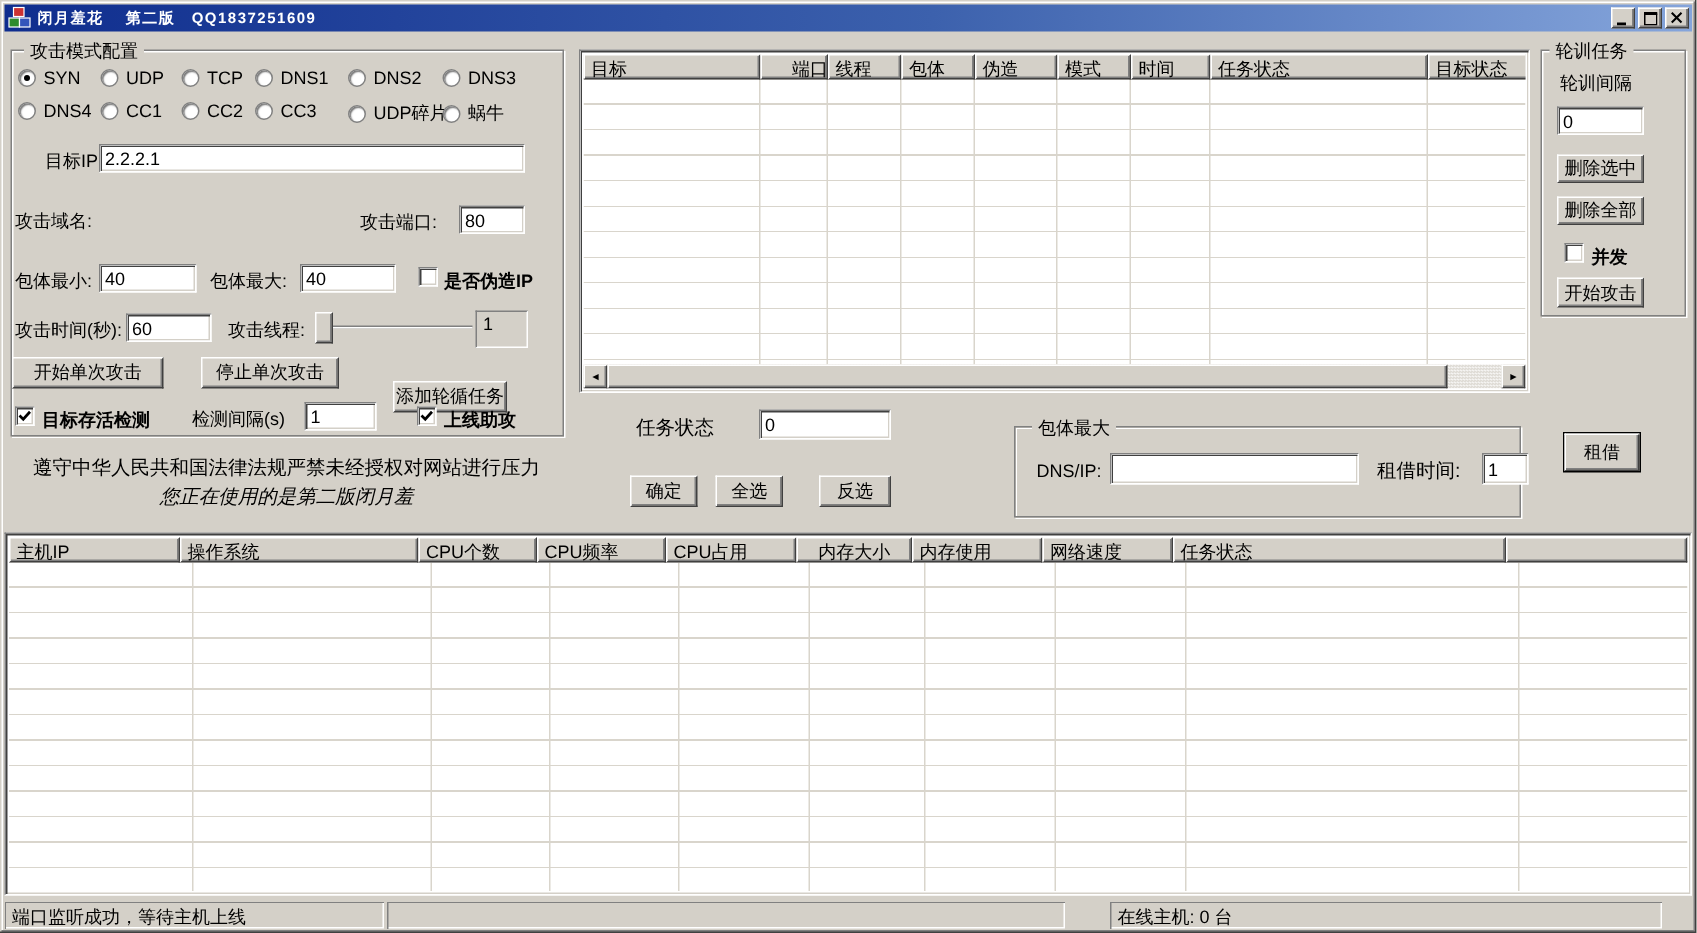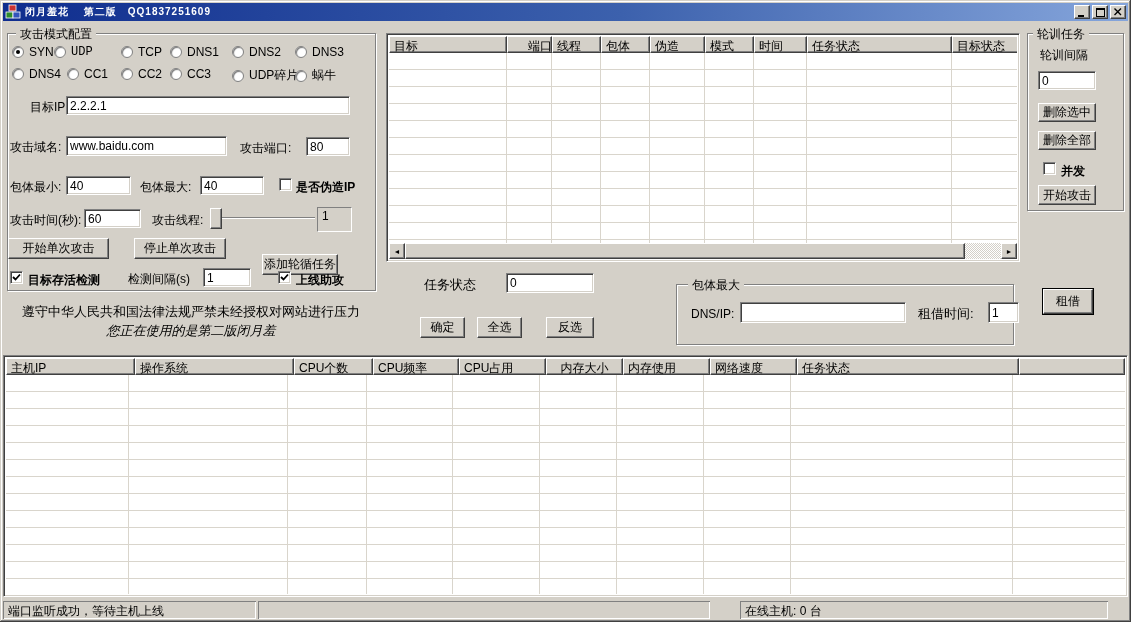--- a/index.html
+++ b/index.html
@@ -135,21 +135,21 @@
     </span>
   </div>
 
   <div class="group" style="left:7px; top:33px; width:369px; height:258px;"></div>
   <span class="group-label" style="left:16px; top:27px;">攻击模式配置</span>
   <div id="radios-layer">
       <span class="radio on" style="left: 12px; top: 45px;">
         <span class="rb"></span>
         <span class="rl">SYN</span>
       </span>
-      <span class="radio" style="left: 54px; top: 45px; font-family: Liberation Mono, monospace;">
+      <span class="radio" style="left: 67px; top: 45px;">
         <span class="rb"></span>
         <span class="rl">UDP</span>
       </span>
       <span class="radio" style="left: 121px; top: 45px;">
         <span class="rb"></span>
         <span class="rl">TCP</span>
       </span>
       <span class="radio" style="left: 170px; top: 45px;">
         <span class="rb"></span>
         <span class="rl">DNS1</span>
@@ -185,21 +185,20 @@
       <span class="radio" style="left: 295px; top: 67px;">
         <span class="rb"></span>
         <span class="rl">蜗牛</span>
       </span>
     </div>
 
   <span class="lbl" style="left:30px; top:100px;">目标IP:</span>
   <input class="edit" style="left: 66px; top: 96px; width: 284px; height: 19px;" value="2.2.2.1">
 
   <span class="lbl" style="left:10px; top:140px;">攻击域名:</span>
-  <input class="edit" style="left: 66px; top: 136px; width: 161px; height: 20px;" value="www.baidu.com">
   <span class="lbl" style="left:240px; top:141px;">攻击端口:</span>
   <input class="edit" style="left: 306px; top: 137px; width: 44px; height: 19px;" value="80">
 
   <span class="lbl" style="left:10px; top:180px;">包体最小:</span>
   <input class="edit" style="left: 66px; top: 176px; width: 65px; height: 19px;" value="40">
   <span class="lbl" style="left:140px; top:180px;">包体最大:</span>
   <input class="edit" style="left: 200px; top: 176px; width: 64px; height: 19px;" value="40">
   <span class="checkbox" style="left:279px; top:178px;">
     
   </span>
@@ -294,21 +293,21 @@
   <span class="group-label" style="left:688px; top:278px;">包体最大</span>
   <span class="lbl" style="left:691px; top:307px;">DNS/IP:</span>
   <input class="edit" style="left: 740px; top: 302px; width: 166px; height: 21px;" value="">
   <span class="lbl" style="left:918px; top:307px; font-size:13px;">租借时间:</span>
   <input class="edit" style="left: 988px; top: 302px; width: 31px; height: 21px;" value="1">
   <div class="btn3d btn-default" style="left:1043px; top:289px; width:50px; height:25px;">租借</div>
 
   <div class="listview" style="left:3px; top:355px; width:1125px; height:242px;">
     <div class="lv-inner">
       <div class="lv-header" id="host-header">
-          <div class="lv-hcell" style="width: 129px;">主机IP</div>
+          <div class="lv-hcell" style="width: 114px;">主机IP</div>
           <div class="lv-hcell" style="width: 159px;">操作系统</div>
           <div class="lv-hcell" style="width: 79px;">CPU个数</div>
           <div class="lv-hcell" style="width: 86px;">CPU频率</div>
           <div class="lv-hcell" style="width: 87px;">CPU占用</div>
           <div class="lv-hcell" style="width: 77px; text-align: center;">内存大小</div>
           <div class="lv-hcell" style="width: 87px;">内存使用</div>
           <div class="lv-hcell" style="width: 87px;">网络速度</div>
           <div class="lv-hcell" style="width: 222px;">任务状态</div>
           <div class="lv-hcell fill"></div>
         </div>

